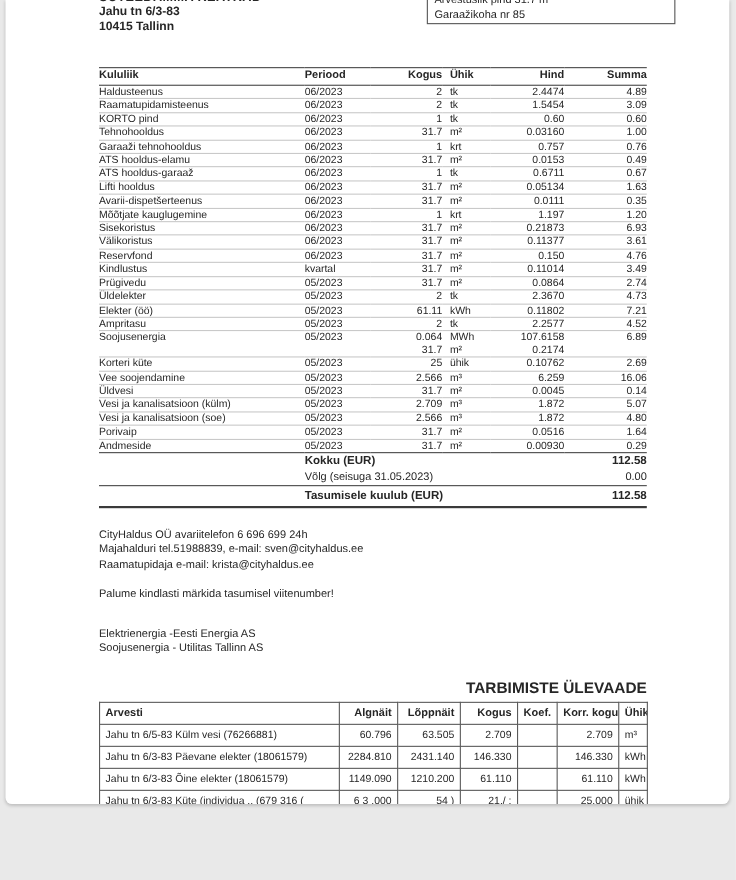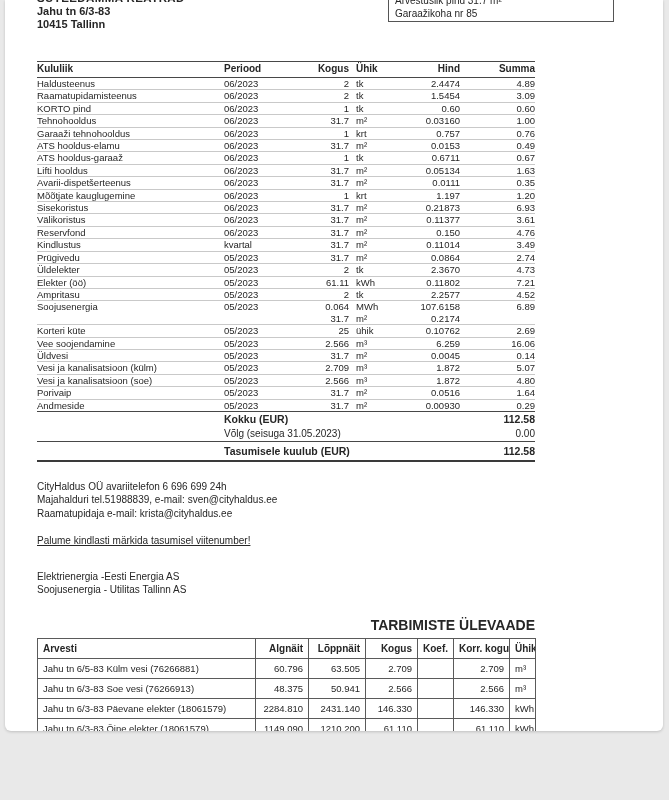--- a/index.html
+++ b/index.html
@@ -12,21 +12,21 @@
     overflow: hidden;
   }
   .page {
     position: absolute; left: 5px; top: 0;
     width: 658px; height: 731px;
     background: #ffffff;
     border-radius: 0 0 6px 6px;
     box-shadow: 0 1px 3px rgba(0,0,0,.18);
     overflow: hidden;
   }
-  .content { position: relative; padding-left: 32px; width: 560px; }
+  .content { position: relative; padding-left: 85px; width: 560px; }
 
   
   .clip-line { height: 5px; overflow: hidden; }
   .clip-line .inner {
     display: block; font-weight: bold; font-size: 11.5px; line-height: 14px;
     margin-top: -9px; letter-spacing: .4px; white-space: nowrap;
   }
   .addr { font-weight: bold; font-size: 11px; line-height: 13px; }
 
   .info-box {
@@ -57,21 +57,21 @@
   .totals { width: 498px; font-size: 10px; }
   .tot-row { display: flex; line-height: 13px; padding-top: 1px; }
   .tot-row .lbl { margin-left: 187px; }
   .tot-row .val { margin-left: auto; }
   .tot-bold { font-weight: bold; font-size: 10.5px; }
   .rule-thin { width: 498px; border-bottom: 1px solid #474747; margin-top: 1px; }
   .rule-thick { width: 498px; border-bottom: 2px solid #3a3a3a; margin-top: 2px; }
 
   
   .contacts { margin-top: 18px; font-size: 10px; line-height: 13.5px; }
-  .notice { margin-top: 14px; font-size: 10px; line-height: 13px; text-decoration: underline; }
+  .notice { margin-top: 14px; font-size: 10px; line-height: 13px; }
   .providers { margin-top: 23px; font-size: 10px; line-height: 13px; }
   .cons-title { width: 498px; margin-top: 21px; text-align: right; font-weight: bold; font-size: 14px; }
 
   
   .cons-table { width: 498px; margin-top: 5px; font-size: 9.5px; border: 1.5px solid #474747; }
   .cons-table th, .cons-table td {
     border: 1px solid #5a5a5a; padding: 4px 5px; line-height: 11px;
     white-space: nowrap; overflow: hidden;
   }
   .cons-table th { font-weight: bold; font-size: 10px; }
@@ -648,29 +648,20 @@
   <tr>
     <td class="L">Jahu tn 6/5-83 Külm vesi (76266881)</td>
     <td class="R">60.796</td>
     <td class="R">63.505</td>
     <td class="R">2.709</td>
     <td class="R"></td>
     <td class="R">2.709</td>
     <td class="L">m³</td>
   </tr>
 
-  <tr>
-    <td class="L">Jahu tn 6/3-83 Soe vesi (76266913)</td>
-    <td class="R">48.375</td>
-    <td class="R">50.941</td>
-    <td class="R">2.566</td>
-    <td class="R"></td>
-    <td class="R">2.566</td>
-    <td class="L">m³</td>
-  </tr>
 
   <tr>
     <td class="L">Jahu tn 6/3-83 Päevane elekter (18061579)</td>
     <td class="R">2284.810</td>
     <td class="R">2431.140</td>
     <td class="R">146.330</td>
     <td class="R"></td>
     <td class="R">146.330</td>
     <td class="L">kWh</td>
   </tr>

